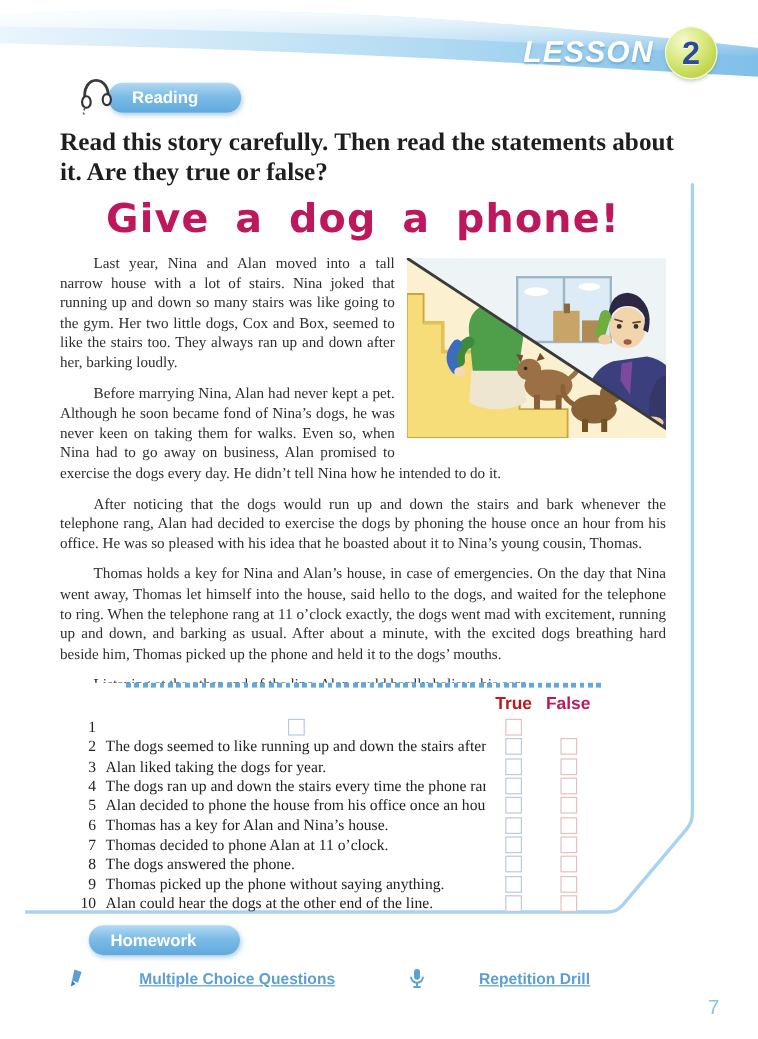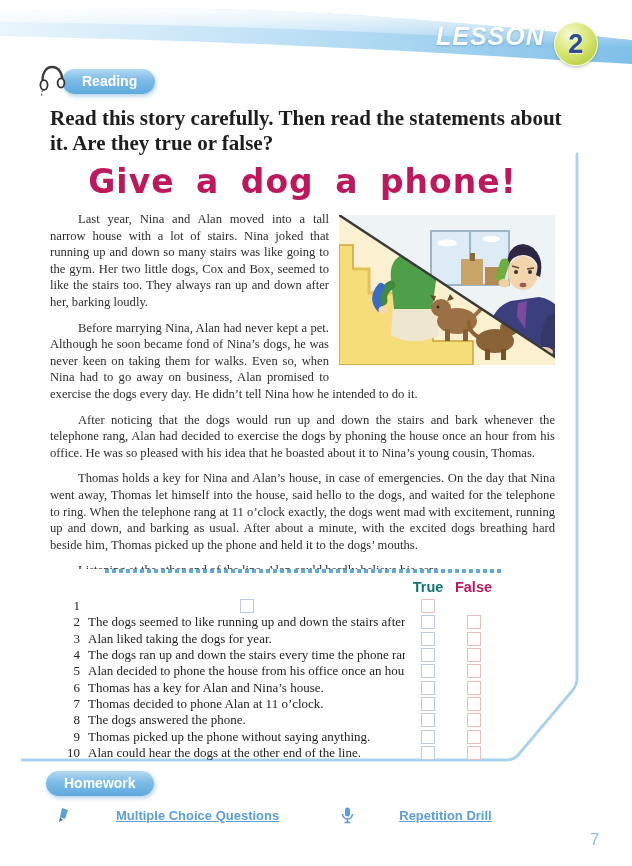--- a/index.html
+++ b/index.html
@@ -2,21 +2,21 @@
 <html><head>
 <meta charset="utf-8">
 <style>
   html,body{margin:0;padding:0;}
   body{
     width:632px;height:866px;position:relative;background:#ffffff;
     font-family:"Liberation Serif",serif;overflow:hidden;
   }
   
   .banner{position:absolute;left:0;top:0;width:632px;height:78px;}
-  .lesson-wrap{position:absolute;top:22px;left:436px;display:flex;gap:9px;}
+  .lesson-wrap{position:absolute;top:22px;left:436px;display:flex;align-items:center;gap:9px;}
   .lesson-label{
     font-family:"Liberation Sans",sans-serif;font-weight:bold;font-style:italic;
     font-size:25px;color:#ffffff;letter-spacing:1px;text-shadow:0 1px 2px rgba(80,140,190,.55);
   }
   .lesson-circle{
     width:42px;height:42px;border-radius:50%;
     background:radial-gradient(circle at 35% 28%,#f5fad2 0%,#dcea85 38%,#c3d64e 72%,#aec839 100%);
     border:1px solid rgba(255,255,255,.8);
     box-shadow:0 2px 3px rgba(90,140,70,.35);
     display:flex;align-items:center;justify-content:center;
@@ -24,21 +24,22 @@
   .lesson-circle span{
     font-family:"Liberation Sans",sans-serif;font-weight:bold;font-size:27px;color:#2b4a97;
     text-shadow:0 1px 0 rgba(255,255,255,.7);
   }
   
   .pill{
     position:absolute;display:inline-block;border-radius:14px;
     background:linear-gradient(180deg,#b3d9f1 0%,#7dbce6 45%,#5fa9dd 100%);
     box-shadow:1px 2px 4px rgba(110,165,205,.55);
     color:#fff;font-family:"Liberation Sans",sans-serif;font-weight:bold;font-size:14px;
-    padding:4px 18px 5px 18px;
+    padding:4px 36px 5px 18px;
+    margin-left:28px;
   }
   .reading-pill{left:62px;top:69px;padding-left:20px;}
   .homework-pill{left:46px;top:771px;}
   .headphones{position:absolute;left:-26px;top:-7px;}
   
   .instruction{
     position:absolute;left:50px;top:106px;width:520px;
     font-weight:bold;font-size:21px;color:#1e1e1e;
   }
   
@@ -55,21 +56,21 @@
   .illus{float:right;width:228px;height:150px;margin:4px -12px 8px 10px;}
   
   .dotted{
     position:absolute;left:87px;top:421px;width:398px;height:4px;
     background:repeating-linear-gradient(90deg,#63a8dc 0 4px,transparent 4px 7px);
   }
   
   .quiz{position:absolute;left:32px;top:429px;width:460px;}
   .q-grid{display:grid;grid-template-columns:38px 317px 46px 45px;align-items:center;}
   .q-head{height:19px;margin-bottom:2px;}
-  .q-head .tlab{font-family:"Liberation Sans",sans-serif;font-weight:bold;font-size:14.5px;color:#0f766e;text-align:center;}
+  .q-head .tlab{font-family:"Liberation Sans",sans-serif;font-weight:bold;font-size:14.5px;color:#b91c1c;text-align:center;}
   .q-head .flab{font-family:Liberation Sans, sans-serif;font-weight:bold;font-size:14.5px;color:#be185d;text-align:center;}
   .q-row{height:16.3px;}
   .q-num{font-size:13px;color:#222;text-align:right;padding-right:8px;}
   .q-text{font-size:13px;color:#222;white-space:nowrap;overflow:hidden;}
   .cb{width:12px;height:12px;background:#fff;margin:0 auto;display:block;}
   .cb-true{border:1.4px solid #bcc9de;}
   .cb-false{border:1.4px solid #e6c0c0;}
   
   .hw-links{position:absolute;left:58px;top:807px;display:flex;gap:62px;align-items:center;}
   .hw-link{

